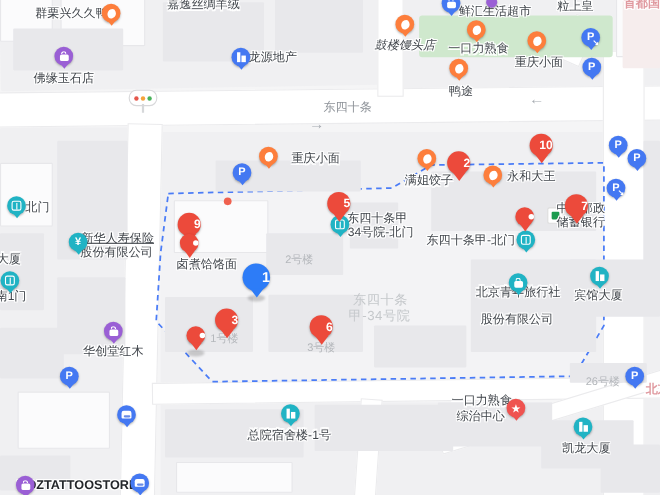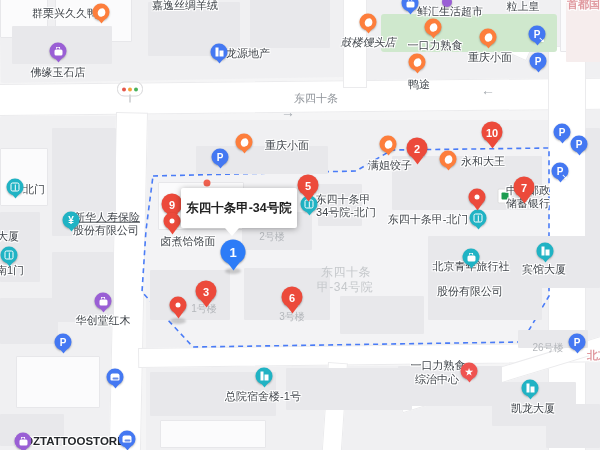--- a/index.html
+++ b/index.html
@@ -30,21 +30,21 @@
   .mk-round{position:absolute;width:17px;height:17px;border-radius:50%;display:flex;align-items:center;justify-content:center;transform:translate(-50%,-50%);box-shadow:0 1px 2px rgba(0,0,0,.3);color:#fff;font-weight:bold;font-size:10px;z-index:7;}
   .mk-round::after{content:"";position:absolute;top:15px;left:50%;transform:translateX(-50%);border:4px solid transparent;border-top:5px solid #000;border-bottom:0;}
   .c-orange{background:#fd7e3c;}.c-orange::after{border-top-color:#fd7e3c;}
   .c-purple{background:#9a5fd5;}.c-purple::after{border-top-color:#9a5fd5;}
   .c-blue{background:#4478f2;}.c-blue::after{border-top-color:#4478f2;}
   .c-teal{background:#20b3c4;}.c-teal::after{border-top-color:#20b3c4;}
   .c-red2{background:#ef5350;font-size:9px;}.c-red2::after{border-top-color:#ef5350;}
   .sm{width:10px;height:10px;}.sm::after{display:none;}
 
   
-  .mk-pin{position:absolute;width:21px;height:21px;border-radius:50%;transform:translate(-50%,-50%);display:flex;align-items:center;justify-content:center;color:#fff;font-weight:bold;font-size:11px;z-index:8;box-shadow:0 1px 2px rgba(0,0,0,.35);}
+  .mk-pin{position:absolute;width:21px;height:21px;border-radius:50%;transform:translate(-50%,-50%);display:flex;align-items:center;justify-content:flex-end;color:#fff;font-weight:bold;font-size:11px;z-index:8;box-shadow:0 1px 2px rgba(0,0,0,.35);}
   .mk-pin::after{content:"";position:absolute;top:19px;left:50%;transform:translateX(-50%);border:6px solid transparent;border-top:8px solid #000;border-bottom:0;}
   .c-redpin{background:#ec4a3b;}.c-redpin::after{border-top-color:#ec4a3b;}
   .c-bluepin{background:#2d7cf7;width:25px;height:25px;font-size:13px;}.c-bluepin::after{top:23px;border-top-color:#2d7cf7;}
   .dotpin{width:17px;height:17px;}.dotpin::after{top:15px;border-width:5px;border-top-width:7px;}
   .dotpin::before{content:"";width:5px;height:5px;border-radius:50%;background:#fff;}
 
   .mk-smalldot{position:absolute;width:7px;height:7px;border-radius:50%;background:#f0614f;transform:translate(-50%,-50%);z-index:6;}
   .gshadow{position:absolute;width:16px;height:6px;border-radius:50%;background:rgba(0,0,0,.18);filter:blur(1px);transform:translate(-50%,-50%);z-index:5;}
 
   
@@ -75,23 +75,20 @@
 </style>
 </head>
 <body>
 
 <div id="map">
   <svg id="boundary-svg" width="600" height="450">
     <polygon id="boundary" points="153,176 356,171 392,150 549,148 549,296 522,342 193,347 142,292 146,230" fill="#f7f7f8" fill-opacity="0.45" stroke="#4a7cf7" stroke-width="1.6" stroke-dasharray="5,4" stroke-linejoin="round"></polygon>
   </svg>
   <div class="gshadow" style="left:233px;top:271px;"></div>
   <div class="gshadow" style="left:178px;top:321px;"></div>
-  <div id="label-box">
-    <span>东四十条甲-34号院</span>
-  </div>
 <div class="parcel" style="left: 0px; top: -8px; width: 344px; height: 88px; transform: rotate(-1deg);"></div>
     <div class="parcel" style="left: 362px; top: -8px; width: 240px; height: 88px; transform: rotate(-1deg);"></div>
     <div class="parcel" style="left: 0px; top: 116px; width: 126px; height: 334px;"></div>
     <div class="parcel" style="left: 146px; top: 120px; width: 408px; height: 232px;"></div>
     <div class="parcel" style="left: 146px; top: 366px; width: 456px; height: 86px;"></div>
     <div class="parcel" style="left: 0px; top: 288px; width: 120px; height: 164px;"></div>
     <div class="parcel" style="left: 584px; top: 60px; width: 16px; height: 392px;"></div>
     <div class="road" style="left: -5px; top: 84px; width: 612px; height: 30px; transform: rotate(-0.6deg);"></div>
     <div class="road" style="left: 343px; top: -6px; width: 22px; height: 92px;"></div>
     <div class="road" style="left: 116px; top: 112px; width: 30px; height: 340px; transform: rotate(1.2deg);"></div>

